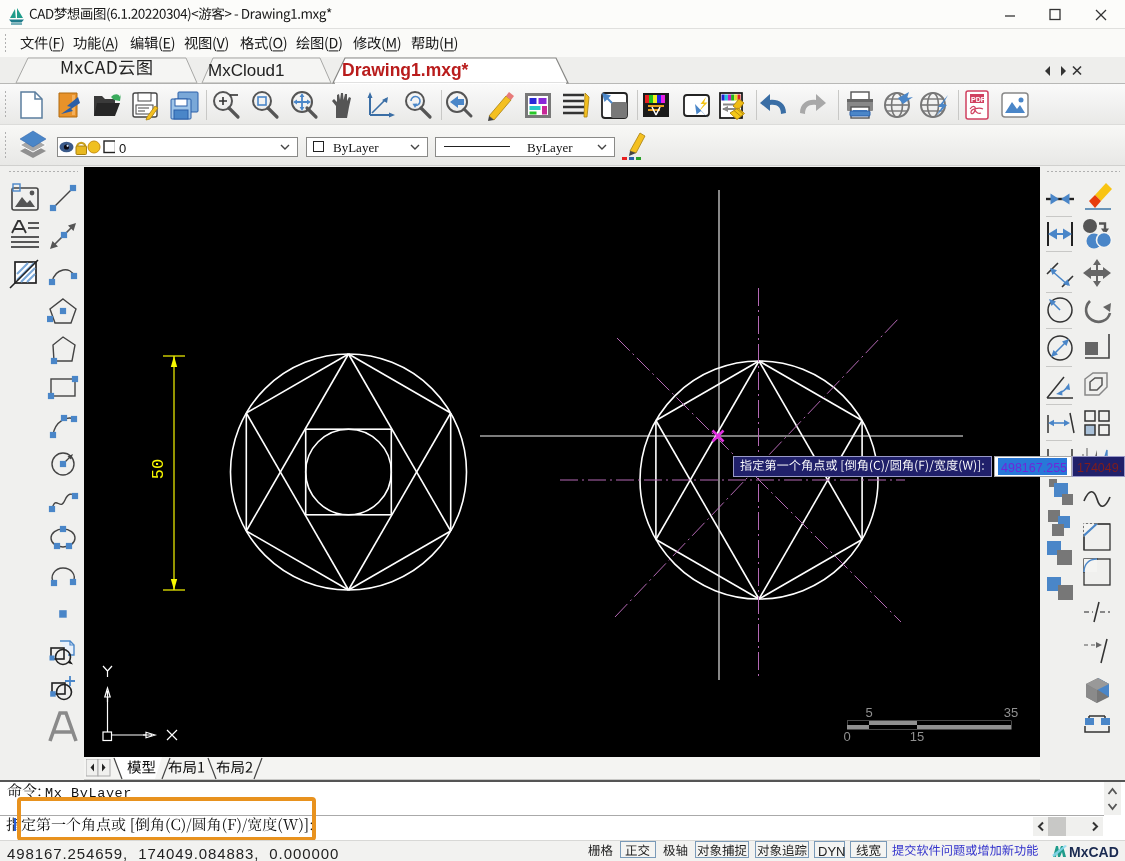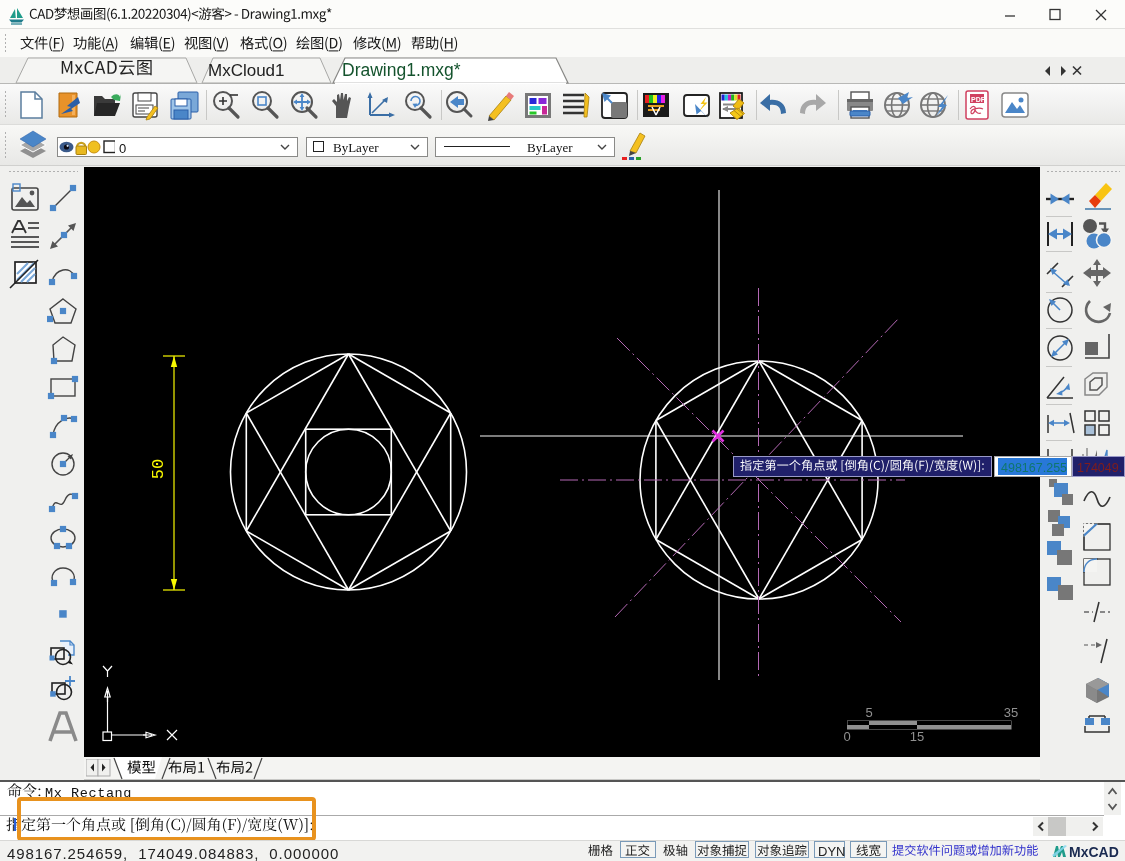--- a/index.html
+++ b/index.html
@@ -170,21 +170,21 @@
       <path transform="translate(14.4,13.8) scale(0.01730,-0.01730)" d="M15 0H111L184 127C203 160 220 193 239 224H244C265 193 285 160 303 127L383 0H483L304 274L469 543H374L307 424C290 393 275 364 259 333H254C236 364 217 393 201 424L128 543H29L194 283Z"></path>
       <path transform="translate(23.5,13.8) scale(0.01730,-0.01730)" d="M377 -13C472 -13 544 25 602 92L551 151C504 99 451 68 381 68C241 68 153 184 153 369C153 552 246 665 384 665C447 665 495 637 534 596L584 656C542 703 472 746 383 746C197 746 58 603 58 366C58 128 194 -13 377 -13Z"></path>
       <path transform="translate(34.9,13.8) scale(0.01730,-0.01730)" d="M4 0H97L168 224H436L506 0H604L355 733H252ZM191 297 227 410C253 493 277 572 300 658H304C328 573 351 493 378 410L413 297Z"></path>
       <path transform="translate(45.8,13.8) scale(0.01730,-0.01730)" d="M101 0H288C509 0 629 137 629 369C629 603 509 733 284 733H101ZM193 76V658H276C449 658 534 555 534 369C534 184 449 76 276 76Z"></path>
       <path transform="translate(58.1,13.8) scale(0.01730,-0.01730)" d="M165 760V684H842V760ZM141 -44C182 -27 240 -24 791 24C815 -16 836 -52 852 -83L924 -41C874 53 773 199 688 312L620 277C660 222 705 157 746 94L243 56C323 152 404 275 471 401H945V478H56V401H367C303 272 219 149 190 114C158 73 135 46 112 40C123 16 137 -26 141 -44Z"></path>
       <path transform="translate(75.8,13.8) scale(0.01730,-0.01730)" d="M375 279C455 262 557 227 613 199L644 250C588 276 487 309 407 325ZM275 152C413 135 586 95 682 61L715 117C618 149 445 188 310 203ZM84 796V-80H156V-38H842V-80H917V796ZM156 29V728H842V29ZM414 708C364 626 278 548 192 497C208 487 234 464 245 452C275 472 306 496 337 523C367 491 404 461 444 434C359 394 263 364 174 346C187 332 203 303 210 285C308 308 413 345 508 396C591 351 686 317 781 296C790 314 809 340 823 353C735 369 647 396 569 432C644 481 707 538 749 606L706 631L695 628H436C451 647 465 666 477 686ZM378 563 385 570H644C608 531 560 496 506 465C455 494 411 527 378 563Z"></path>
     </svg>
   </div>
 
 <div class="abs lt" style="left:208px;top:61px;font-size:17px;color:#222">MxCloud1</div>
-<div class="abs lt" style="left:342px;top:60px;font-size:17.5px;font-weight:normal;color:#14532d">Drawing1.mxg*</div>
+<div class="abs lt" style="left:342px;top:60px;font-size:17.5px;font-weight:bold;color:#b91c1c">Drawing1.mxg*</div>
 <svg class="abs" style="left:1042px;top:62px" width="85" height="18" viewBox="0 0 85 18">
 <g fill="#333">
       <path d="M8 4 L3 9 L8 14 Z"></path>
       <path d="M19 4 L24 9 L19 14 Z"></path>
     </g>
 <g stroke="#333" stroke-width="1.6">
       <line x1="31" y1="4.5" x2="39" y2="12.5"></line>
       <line x1="39" y1="4.5" x2="31" y2="12.5"></line>
     </g>
 </svg>
@@ -848,21 +848,21 @@
 
 <div class="abs" style="left:0;top:780px;width:1125px;height:60px;background:#fff;border-top:2px solid #555"></div>
 <div style="position:absolute;left:7px;top:784px;line-height:0;">
     <svg width="35" height="19" fill="#111" style="overflow:visible">
       <path transform="translate(0.0,12.0) scale(0.01500,-0.01500)" d="M283 544 291 514H684C698 514 707 519 710 530C678 560 626 598 626 598L581 544ZM520 787C596 658 749 540 913 470C920 494 943 517 973 523L974 538C801 595 631 689 539 799C565 802 576 807 579 818L461 845C407 714 203 536 31 452L37 437C229 511 426 658 520 787ZM153 396V-7H164C189 -7 215 7 215 14V101H386V25H396C416 25 447 41 448 46V359C465 362 480 369 486 376L411 434L377 396H220L153 427ZM386 130H215V368H386ZM548 401V-75H558C584 -75 610 -59 610 -53V372H796V107C796 94 792 88 776 88C757 88 680 94 680 94V78C716 74 737 66 749 57C759 47 764 31 765 13C849 21 859 50 859 100V362C878 365 894 373 899 380L818 440L786 401H615L548 433Z"></path>
       <path transform="translate(15.0,12.0) scale(0.01500,-0.01500)" d="M426 583 415 576C452 536 498 469 509 417C574 366 631 504 426 583ZM523 785C596 637 748 500 910 415C918 441 943 467 976 475L978 489C804 562 633 670 541 797C566 799 579 804 582 816L456 847C401 703 192 491 25 391L34 377C221 467 424 638 523 785ZM314 172 305 161C404 105 543 2 595 -78C661 -103 682 -13 539 78C630 148 747 248 810 310C834 311 847 312 856 320L778 396L729 352H150L159 322H720C668 255 584 159 520 90C469 119 402 148 314 172Z"></path>
       <path transform="translate(30.0,12.0) scale(0.01500,-0.01500)" d="M163 -15C198 -15 225 14 225 46C225 81 198 108 163 108C127 108 102 81 102 46C102 14 127 -15 163 -15ZM163 381C198 381 225 410 225 442C225 477 198 504 163 504C127 504 102 477 102 442C102 410 127 381 163 381Z"></path>
     </svg>
   </div>
 
-<div class="abs" style="left:45px;top:786px;font-size:13.5px;font-family:'Liberation Mono',monospace;color:#111;letter-spacing:0.6px">Mx Rectang</div>
+<div class="abs" style="left:45px;top:786px;font-size:13.5px;font-family:'Liberation Mono',monospace;color:#111;letter-spacing:0.6px">Mx ByLayer</div>
 <div class="abs" style="left:0;top:815px;width:1104px;height:1px;background:#aaa"></div>
 <div style="position:absolute;left:6px;top:818px;line-height:0;">
     <svg width="308" height="19" fill="#111" style="overflow:visible">
       <path transform="translate(0.0,12.0) scale(0.01500,-0.01500)" d="M519 163H828V24H519ZM519 191V325H828V191ZM456 355V-79H466C494 -79 519 -64 519 -57V-5H828V-73H838C860 -73 892 -58 893 -51V313C913 317 929 325 936 333L855 394L818 355H525L456 386ZM830 792C764 741 635 676 513 635V800C532 803 541 812 543 824L450 834V520C450 465 471 451 565 451H716C922 451 958 461 958 493C958 506 951 512 926 519L923 619H911C900 573 890 535 881 522C876 514 871 512 855 511C837 510 784 509 719 509H571C519 509 513 514 513 531V612C646 638 780 686 865 727C890 719 906 720 914 730ZM27 313 61 229C70 233 79 242 82 254L195 308V24C195 9 190 5 173 5C155 5 66 11 66 11V-5C105 -10 128 -17 142 -28C154 -39 159 -56 162 -77C248 -67 258 -35 258 19V340L416 421L411 436L258 384V580H393C406 580 416 585 418 596C390 626 342 666 342 666L300 609H258V800C282 803 292 813 295 827L195 838V609H42L50 580H195V364C121 340 60 321 27 313Z"></path>
       <path transform="translate(15.0,12.0) scale(0.01500,-0.01500)" d="M437 839 427 832C463 801 498 746 504 701C573 650 636 794 437 839ZM169 733 152 732C157 668 118 611 78 590C56 577 42 556 50 533C62 507 100 506 126 524C156 544 183 586 183 651H837C826 617 810 574 798 547L810 540C846 565 895 607 920 639C940 641 951 642 959 648L879 725L835 681H180C178 697 175 715 169 733ZM758 564 712 509H159L167 479H466V34C381 60 321 111 277 207C294 250 306 294 315 337C336 338 348 345 352 359L249 381C229 223 170 42 35 -67L46 -78C155 -14 223 81 266 181C347 -16 474 -58 704 -58C759 -58 874 -58 923 -58C924 -31 938 -10 964 -5V10C900 8 767 8 710 8C642 8 583 11 532 19V265H814C828 265 838 270 841 281C807 312 753 353 753 353L707 294H532V479H819C833 479 843 484 846 495C812 525 758 564 758 564Z"></path>
       <path transform="translate(30.0,12.0) scale(0.01500,-0.01500)" d="M533 -54V209H819C809 124 792 67 775 54C767 47 758 46 742 46C723 46 660 51 624 54L623 37C657 32 690 24 703 14C716 5 720 -13 719 -31C756 -31 790 -22 812 -6C850 20 874 91 884 202C904 204 916 208 923 216L849 276L812 239H533V360H770V305H780C802 305 834 320 835 326V500C852 503 867 511 873 518L796 576L761 538H126L135 509H467V389H264L187 427C180 381 165 303 151 251C137 247 121 240 110 233L181 178L211 209H420C330 108 193 14 42 -46L52 -64C216 -13 363 65 467 164V-75H478C512 -75 533 -59 533 -54ZM690 807 592 840C565 738 520 635 476 571L490 560C530 594 568 639 601 692H671C699 663 725 620 730 583C784 540 838 638 719 692H935C948 692 957 697 960 708C929 739 876 779 876 779L831 722H619C631 744 643 766 653 789C675 788 686 796 690 807ZM303 807 207 841C167 718 101 601 38 529L51 518C107 560 162 620 208 691H265C293 660 319 612 323 573C375 528 433 627 306 691H495C508 691 517 696 520 707C491 736 445 773 445 773L404 721H227C240 743 253 766 264 790C285 788 298 796 303 807ZM211 239C221 276 232 322 239 360H467V239ZM533 389V509H770V389Z"></path>
       <path transform="translate(45.0,12.0) scale(0.01500,-0.01500)" d="M841 514 778 431H48L58 398H928C944 398 956 401 959 413C914 455 841 514 841 514Z"></path>
       <path transform="translate(60.0,12.0) scale(0.01500,-0.01500)" d="M508 777C587 614 729 469 904 368C913 394 932 418 962 426L964 440C779 520 622 649 526 789C552 791 563 797 566 809L452 837C387 679 212 481 34 363L42 348C243 450 419 627 508 777ZM567 549 462 560V-80H475C501 -80 530 -66 530 -57V522C556 525 564 535 567 549Z"></path>
       <path transform="translate(75.0,12.0) scale(0.01500,-0.01500)" d="M549 -28V190H777V27C777 12 772 6 753 6C732 6 627 13 627 13V-1C673 -8 698 -17 714 -28C728 -38 734 -56 737 -77C832 -68 843 -33 843 19V530C861 533 875 540 881 548L801 609L768 569H527C582 604 641 658 678 695C699 695 711 697 719 704L644 773L602 731H364C380 753 395 775 408 797C434 794 442 798 447 808L343 839C286 707 166 558 44 474L55 462C106 488 157 522 203 561V363C203 208 182 56 50 -65L62 -77C178 -4 229 92 252 190H486V-49H496C527 -49 549 -34 549 -28ZM342 702H597C572 661 535 606 501 569H280L235 589C274 624 310 663 342 702ZM777 220H549V368H777ZM777 398H549V539H777ZM258 220C266 269 268 318 268 364V368H486V220ZM268 398V539H486V398Z"></path>
       <path transform="translate(90.0,12.0) scale(0.01500,-0.01500)" d="M184 162C184 77 128 16 73 -6C52 -17 37 -37 46 -58C57 -82 94 -81 124 -64C173 -38 232 33 202 162ZM359 158 346 154C364 99 379 17 371 -48C427 -113 507 23 359 158ZM540 162 527 155C568 102 617 16 625 -50C693 -106 752 45 540 162ZM739 165 728 156C793 102 874 8 893 -67C971 -119 1016 57 739 165ZM194 513V186H204C231 186 259 201 259 208V246H742V193H752C774 193 807 208 808 215V471C828 475 843 483 850 491L768 554L732 513H519V656H887C900 656 910 661 913 672C879 704 824 748 824 748L776 686H519V801C546 805 556 816 558 830L452 840V513H265L194 546ZM259 276V484H742V276Z"></path>
@@ -1008,14 +1008,14 @@
       <path transform="translate(218.2,9.8) scale(0.01220,-0.01220)" d="M239 -196 295 -171C209 -29 168 141 168 311C168 480 209 649 295 792L239 818C147 668 92 507 92 311C92 114 147 -47 239 -196Z"></path>
       <path transform="translate(222.4,9.8) scale(0.01220,-0.01220)" d="M181 0H291L400 442C412 500 426 553 437 609H441C453 553 464 500 477 442L588 0H700L851 733H763L684 334C671 255 657 176 644 96H638C620 176 604 256 586 334L484 733H399L298 334C280 255 262 176 246 96H242C227 176 213 255 198 334L121 733H26Z"></path>
       <path transform="translate(233.1,9.8) scale(0.01220,-0.01220)" d="M99 -196C191 -47 246 114 246 311C246 507 191 668 99 818L42 792C128 649 171 480 171 311C171 141 128 -29 42 -171Z"></path>
       <path transform="translate(237.2,9.8) scale(0.01220,-0.01220)" d="M34 -170H233V792H34V739H164V-118H34Z"></path>
       <path transform="translate(241.3,9.8) scale(0.01220,-0.01220)" d="M139 390C175 390 205 418 205 460C205 501 175 530 139 530C102 530 73 501 73 460C73 418 102 390 139 390ZM139 -13C175 -13 205 15 205 56C205 98 175 126 139 126C102 126 73 98 73 56C73 15 102 -13 139 -13Z"></path>
     </svg>
   </div>
 
 <div class="abs" style="left:994px;top:456px;width:78px;height:21px;background:#fff;border:1px solid #a8a8a8"></div>
 <div class="abs" style="left:998px;top:458px;width:69px;height:17px;background:#2878d8"></div>
-<div class="abs lt" style="left:1001px;top:461px;font-size:12.5px;color:#0f766e">498167.255</div>
+<div class="abs lt" style="left:1001px;top:461px;font-size:12.5px;color:#6d28d9">498167.255</div>
 <div class="abs" style="left:1072px;top:456px;width:53px;height:21px;background:#20206a;border:1px solid #9a9ac8"></div>
 <div class="abs lt" style="left:1077px;top:461px;font-size:12.5px;color:#7f1d1d">174049.</div>
 </body></html>

